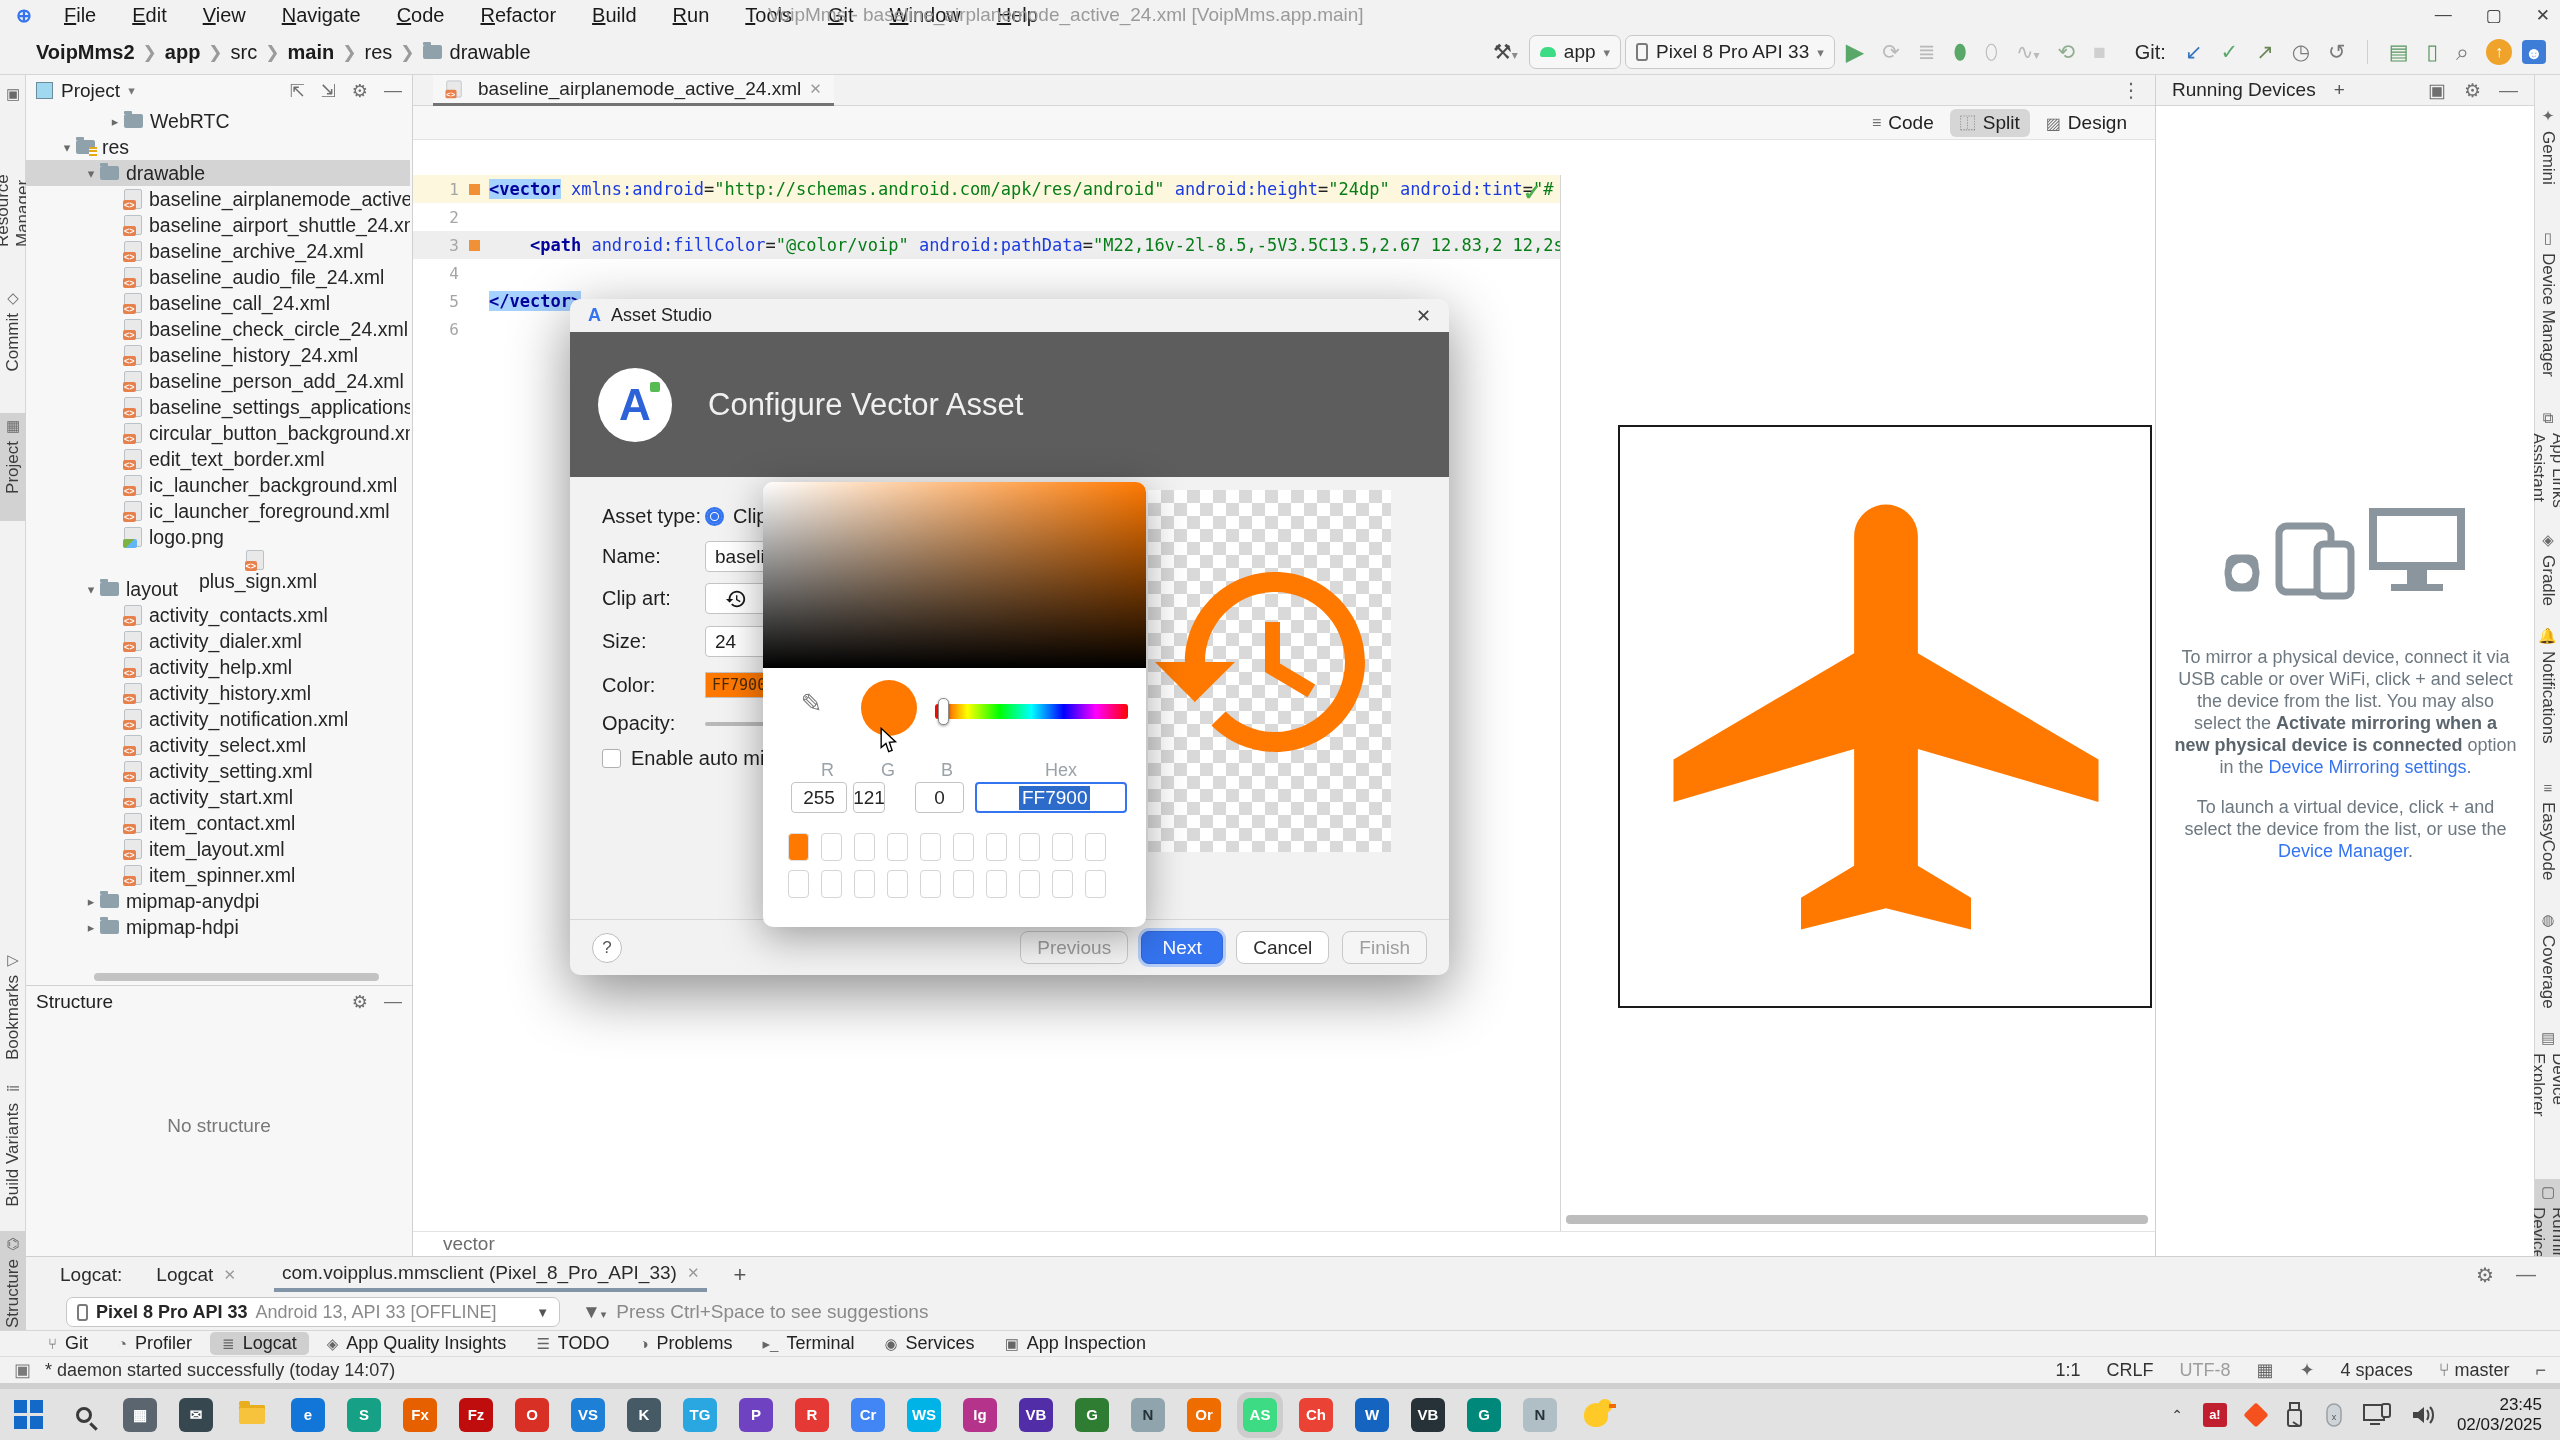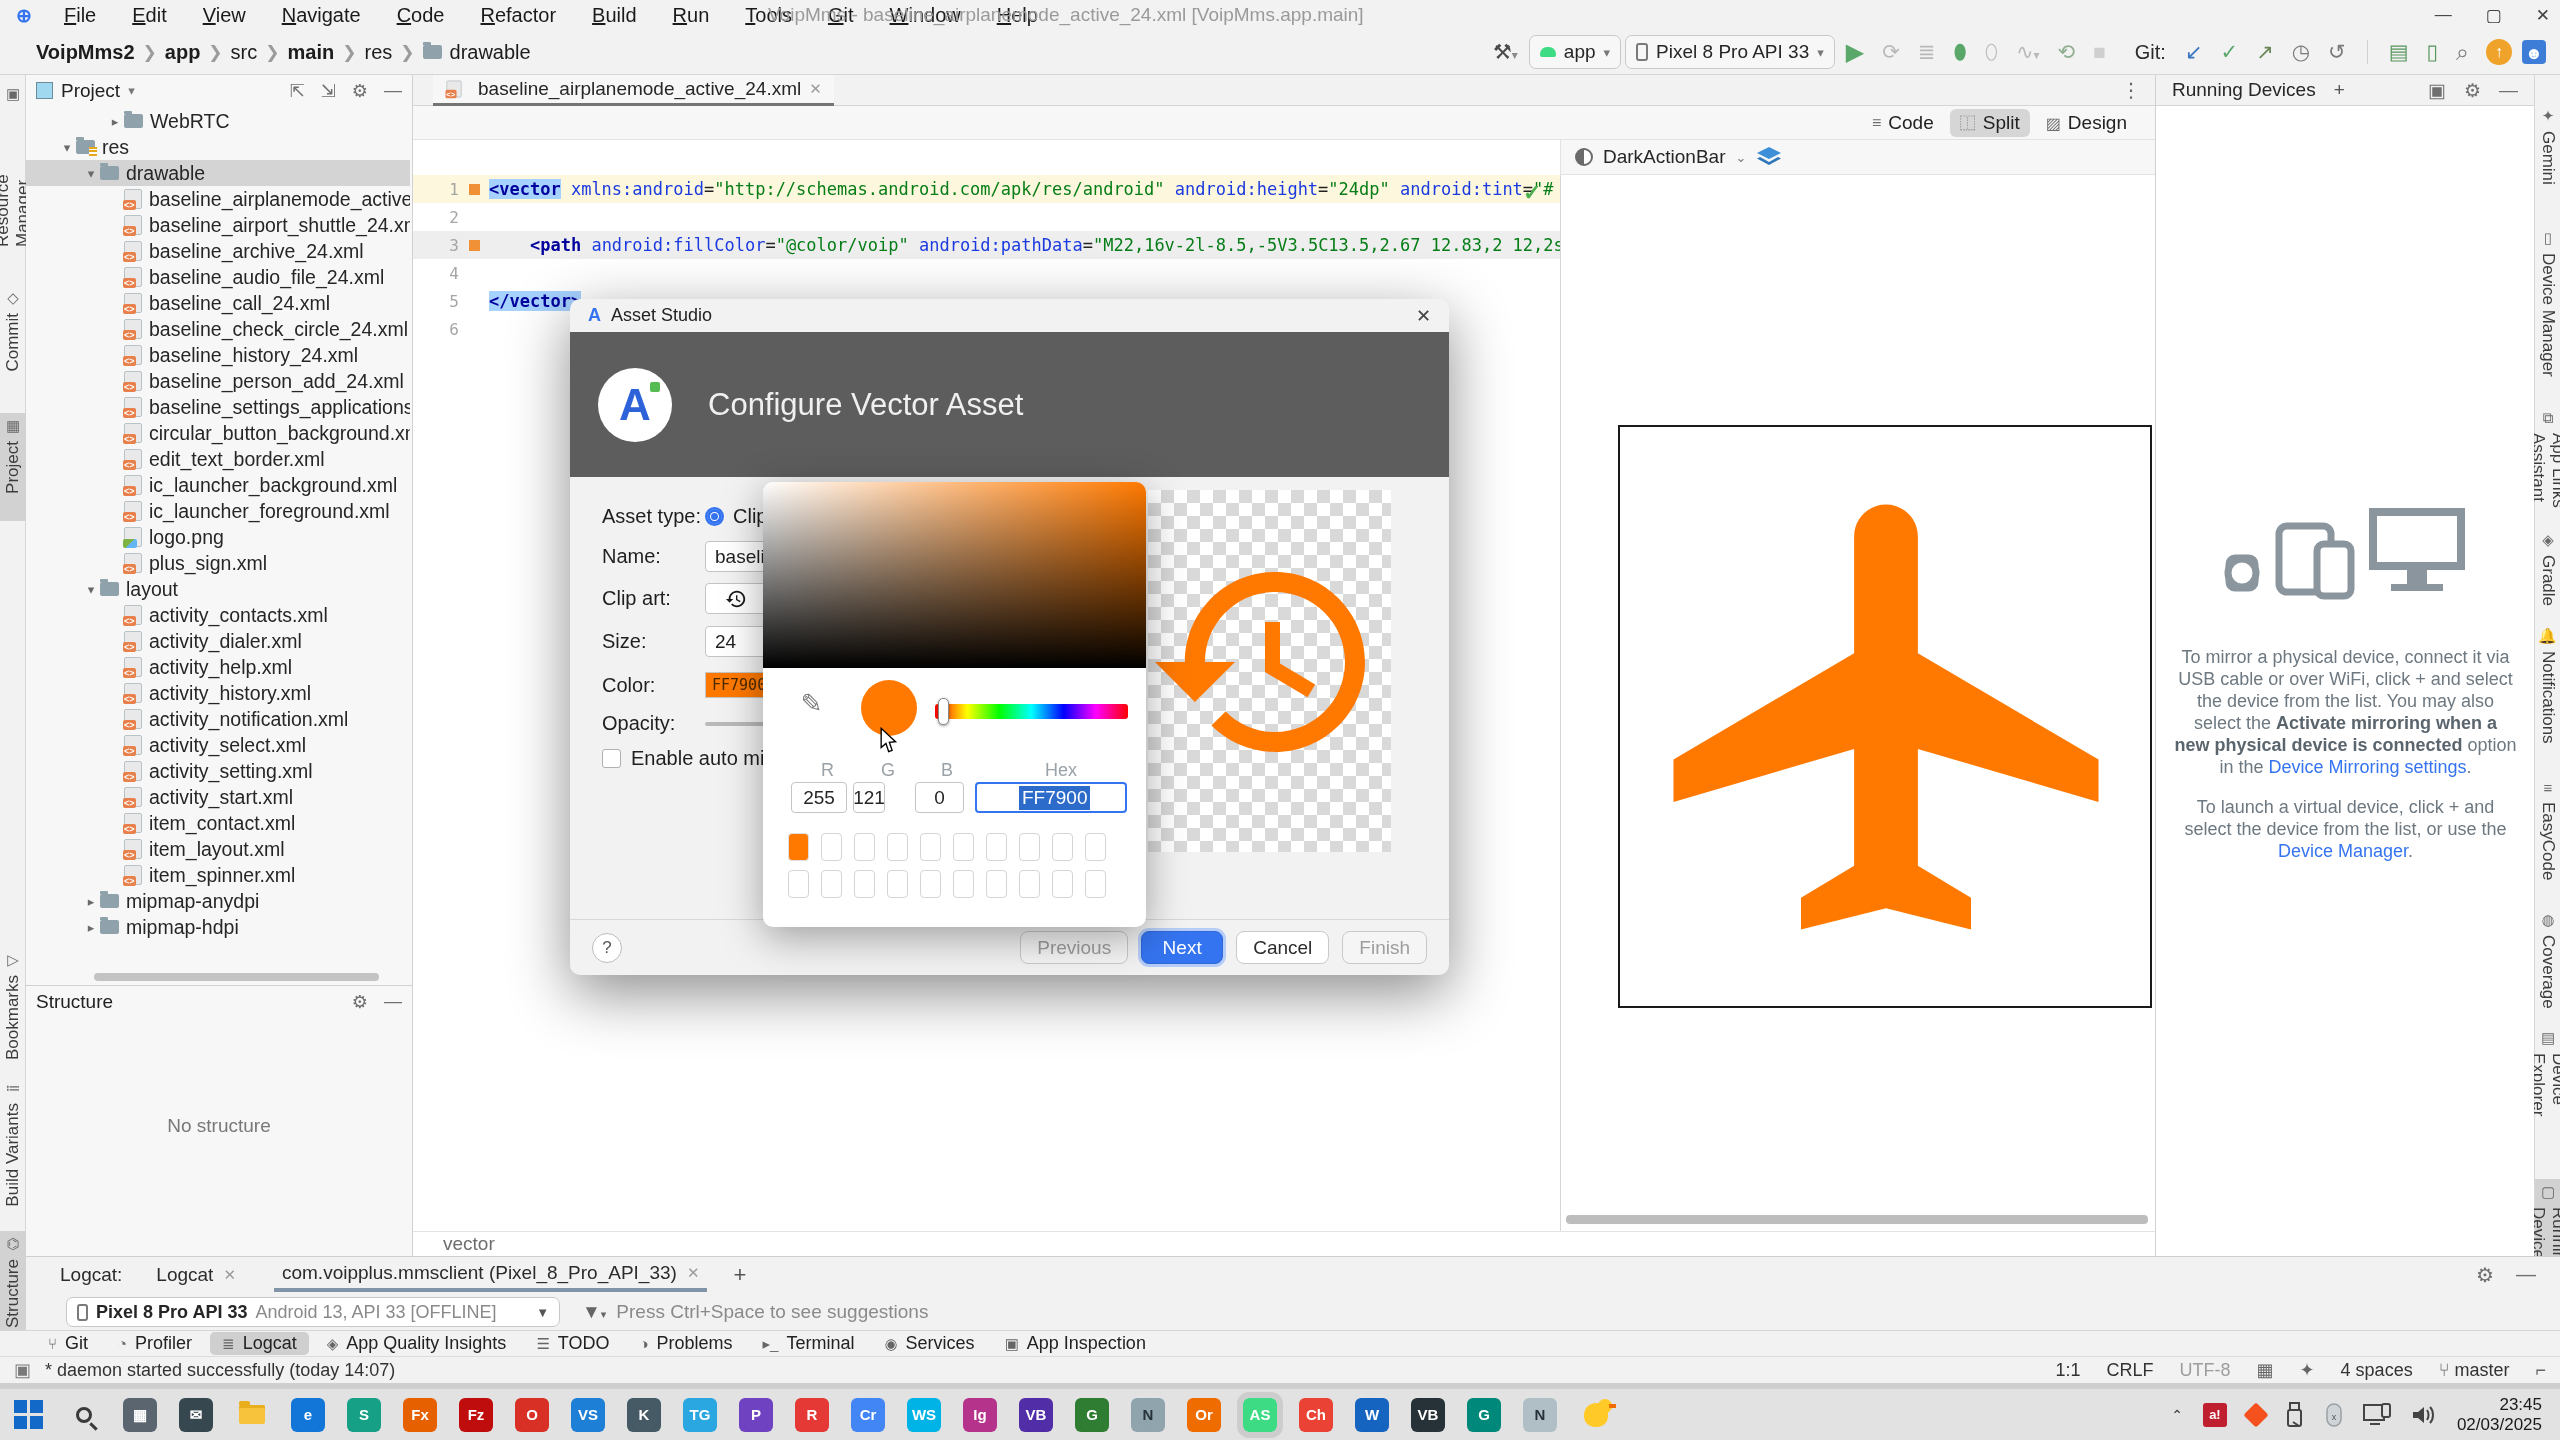--- a/index.html
+++ b/index.html
@@ -378,21 +378,21 @@
         <div class="trow" style="padding-left: 80px;">
           <span class="arrow"></span>
           <span class="fico"></span>
           <span>ic_launcher_foreground.xml</span>
         </div>
         <div class="trow" style="padding-left: 80px;">
           <span class="arrow"></span>
           <span class="fico png"></span>
           <span>logo.png</span>
         </div>
-        <div class="trow" style="padding-left: 80px;">
+        <div class="trow" style="padding-left: 80px; flex-direction: column;">
           <span class="arrow"></span>
           <span class="fico"></span>
           <span>plus_sign.xml</span>
         </div>
         <div class="trow" style="padding-left: 56px;">
           <span class="arrow">▾</span>
           <span class="fold"></span>
           <span>layout</span>
         </div>
         <div class="trow" style="padding-left: 80px;">
@@ -489,29 +489,20 @@
           </div>
           <div class="mode sel">
             <span class="mico">⿰</span>
             <span>Split</span>
           </div>
           <div class="mode">
             <span class="mico">▨</span>
             <span>Design</span>
           </div>
         </div>
-    </div>
-    <div id="design-toolbar" class="abs">
-      <span style="width:18px;height:18px;border-radius:50%;border:2px solid #6a6a6a;background:linear-gradient(90deg,#6a6a6a 50%,#fff 50%)"></span>
-      <span>DarkActionBar</span>
-      <span style="color:#777;font-size:13px">⌄</span>
-      <svg width="26" height="22" viewBox="0 0 26 22">
-        <path d="M13 1 L25 7 13 13 1 7Z" fill="#3d8fd8"></path>
-          <path d="M4 11 L13 16 22 11 25 12.5 13 19 1 12.5Z" fill="#2f77b8"></path>
-      </svg>
     </div>
     <div id="code-pane" class="abs">
         <div class="cline bg1"><span class="lnum">1</span><span class="lmark"><span class="sq"></span></span><span class="tk-tag tksel">&lt;vector</span><span class="tk-pl"> </span><span class="tk-attr">xmlns:android</span><span class="tk-pl">=</span><span class="tk-val">"http://schemas.android.com/apk/res/android"</span><span class="tk-pl"> </span><span class="tk-attr">android:height</span><span class="tk-pl">=</span><span class="tk-val">"24dp"</span><span class="tk-pl"> </span><span class="tk-attr">android:tint</span><span class="tk-pl">=</span><span class="tk-val">"#</span></div>
         <div class="cline"><span class="lnum">2</span><span class="lmark"></span></div>
         <div class="cline bg3"><span class="lnum">3</span><span class="lmark"><span class="sq"></span></span><span class="tk-pl">    </span><span class="tk-tag">&lt;path</span><span class="tk-pl"> </span><span class="tk-attr">android:fillColor</span><span class="tk-pl">=</span><span class="tk-val">"@color/voip"</span><span class="tk-pl"> </span><span class="tk-attr">android:pathData</span><span class="tk-pl">=</span><span class="tk-val">"M22,16v-2l-8.5,-5V3.5C13.5,2.67 12.83,2 12,2s-1</span></div>
         <div class="cline"><span class="lnum">4</span><span class="lmark"></span></div>
         <div class="cline"><span class="lnum">5</span><span class="lmark"></span><span class="tk-tag tksel">&lt;/vector&gt;</span></div>
         <div class="cline"><span class="lnum">6</span><span class="lmark"></span></div>
       </div>
     <span id="insp-check" class="abs">✓</span>

